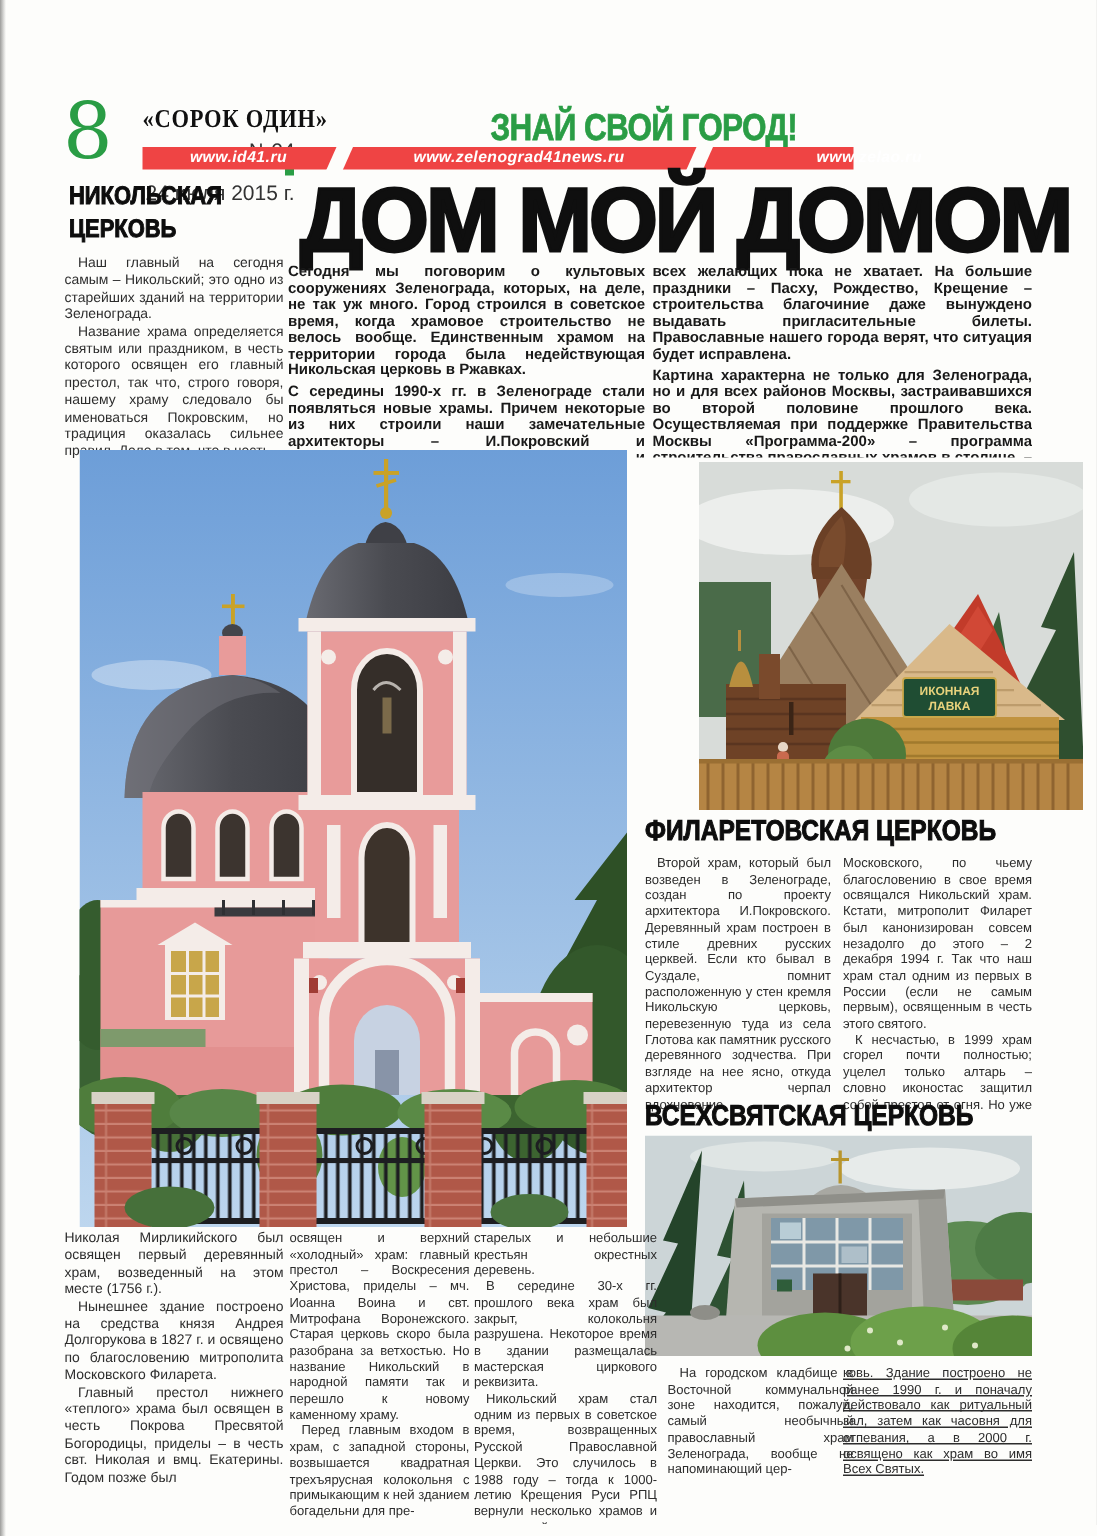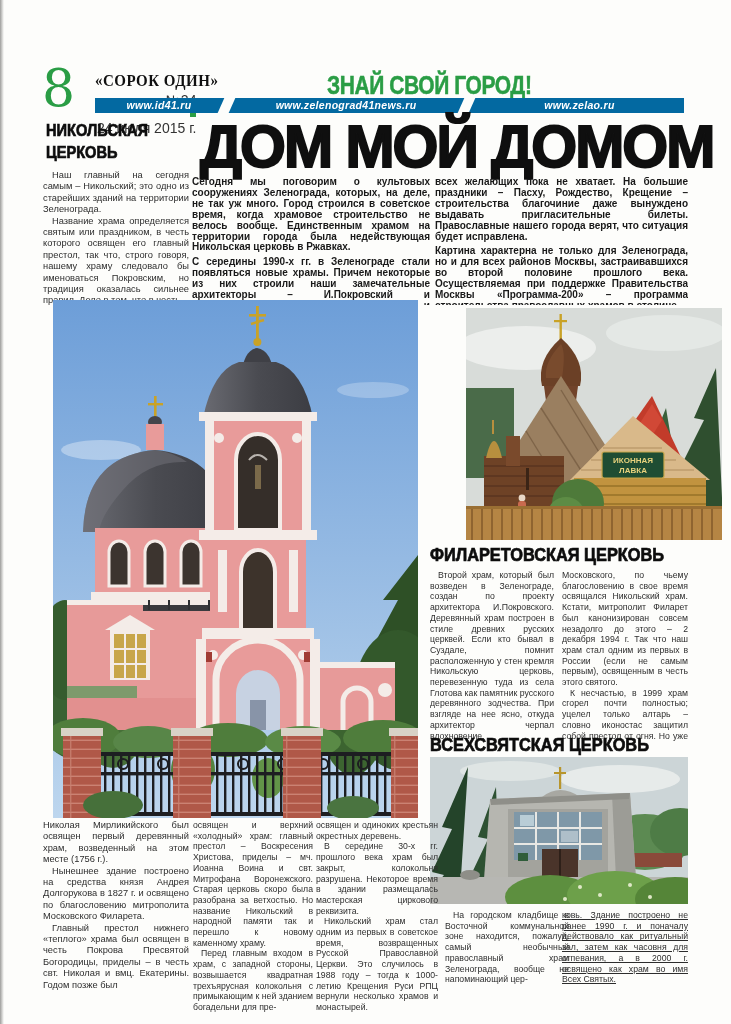--- a/index.html
+++ b/index.html
@@ -10,21 +10,21 @@
   #edge-l{left:0;top:0;width:4px;height:1024px;background:linear-gradient(90deg,#9d9d9b,#d9d9d7 60%,#fdfdfb);}
   
   #page-number{left:42px;top:62px;font-family:"DejaVu Serif",serif;font-size:52px;line-height:52px;
                color:#2a9d45;font-weight:400;}
   #masthead{left:95px;top:71px;font-family:"Liberation Serif",serif;font-weight:bold;font-size:15px;
             letter-spacing:.5px;color:#101010;transform:scaleY(1.15);transform-origin:left top;}
   #issue-line{left:97px;top:92px;font-size:14px;color:#333;display:flex;align-items:flex-end;gap:3px;flex-direction:column;}
   #issue-line .sq{display:inline-block;width:6px;height:6px;background:#2a9d45;}
   #banner{left:327px;top:71px;font-size:25px;font-weight:bold;color:#2a9d45;letter-spacing:-.5px;
           transform:scaleX(.84);transform-origin:left top;white-space:nowrap;-webkit-text-stroke:.5px #2a9d45;}
-  #urlbar{left:95px;top:98px;width:589px;height:15px;background:#0369a1;text-decoration:underline;}
+  #urlbar{left:95px;top:98px;width:474px;height:15px;background:#ef4444;text-decoration:underline;}
   #urlbar .seg{position:absolute;top:0;height:15px;color:#fff;font-size:10.5px;font-weight:bold;
                font-style:italic;text-align:center;line-height:15px;letter-spacing:.3px;}
   #urlbar .gap{position:absolute;top:-1px;height:17px;width:11px;background:#fdfdfb;transform:skewX(-24deg);}
   #headline{left:200px;top:116px;width:492px;text-align:center;font-size:59px;line-height:60px;
             font-weight:bold;color:#0f0f0f;letter-spacing:-2px;white-space:nowrap;
             -webkit-text-stroke:2px #0f0f0f;transform:scaleY(1.02);transform-origin:left top;}
   .sec-title{font-weight:bold;color:#0d0d0d;transform:scaleX(.86);transform-origin:left top;
              white-space:nowrap;-webkit-text-stroke:.7px #0d0d0d;}
   #nik-title{left:46px;top:120px;font-size:17px;line-height:22px;}
   
@@ -433,17 +433,17 @@
   <div class="abs col" id="nik-b1">
     <p class="ni">Николая Мирликийского был освящен первый деревянный храм, возведенный на этом месте (1756 г.).</p>
     <p>Нынешнее здание построено на средства князя Андрея Долгорукова в 1827 г. и освящено по благословению митрополита Московского Филарета.</p>
     <p>Главный престол нижнего «теплого» храма был освящен в честь Покрова Пресвятой Богородицы, приделы – в честь свт. Николая и вмц. Екатерины. Годом позже был</p>
   </div>
   <div class="abs colsm" id="nik-b2">
     <p class="ni">освящен и верхний «холодный» храм: главный престол – Воскресения Христова, приделы – мч. Иоанна Воина и свт. Митрофана Воронежского. Старая церковь скоро была разобрана за ветхостью. Но название Никольский в народной памяти так и перешло к новому каменному храму.</p>
     <p>Перед главным входом в храм, с западной стороны, возвышается квадратная трехъярусная колокольня с примыкающим к ней зданием богадельни для пре-</p>
   </div>
   <div class="abs colsm" id="nik-b3">
-    <p class="ni">освящен и одиноких крестьян окрестных деревень.</p>
+    <p class="ni">старелых и небольшие крестьян окрестных деревень.</p>
     <p>В середине 30-х гг. прошлого века храм был закрыт, колокольня разрушена. Некоторое время в здании размещалась мастерская циркового реквизита.</p>
     <p>Никольский храм стал одним из первых в советское время, возвращенных Русской Православной Церкви. Это случилось в 1988 году – тогда к 1000-летию Крещения Руси РПЦ вернули несколько храмов и монастырей.</p>
   </div>
 </div>
 
 </body></html>

